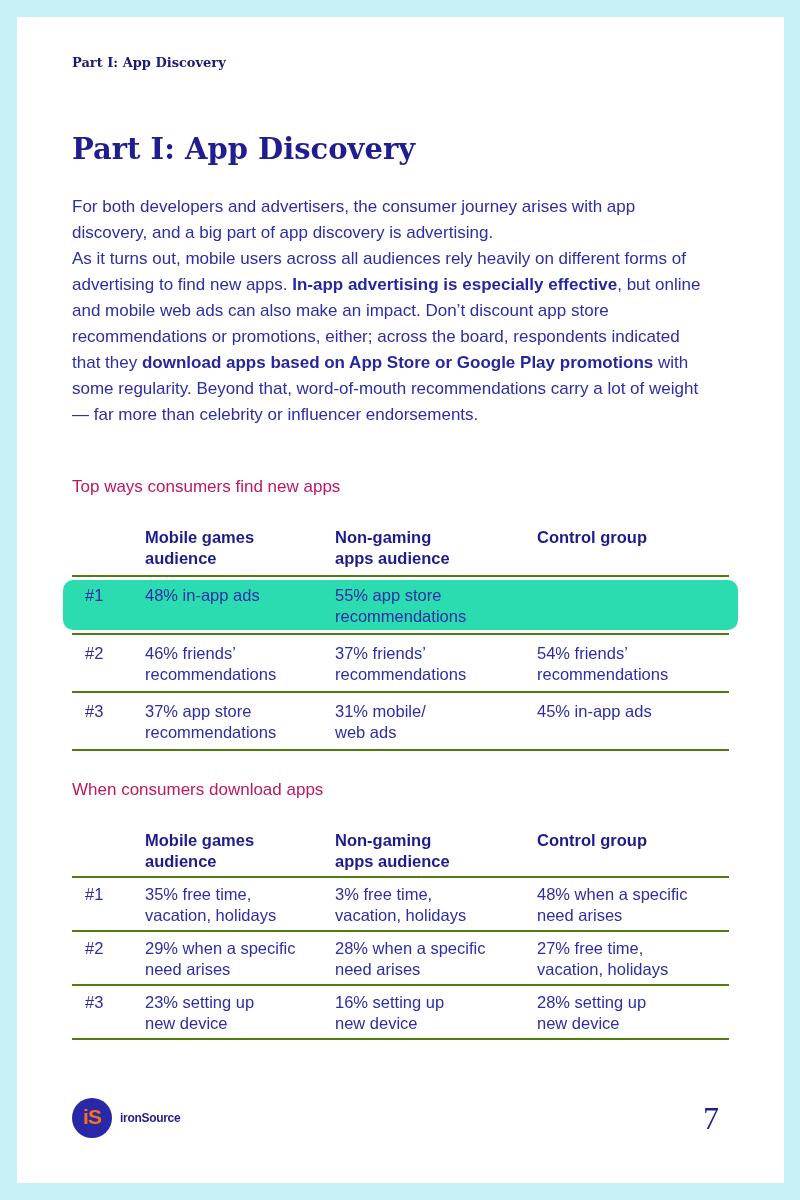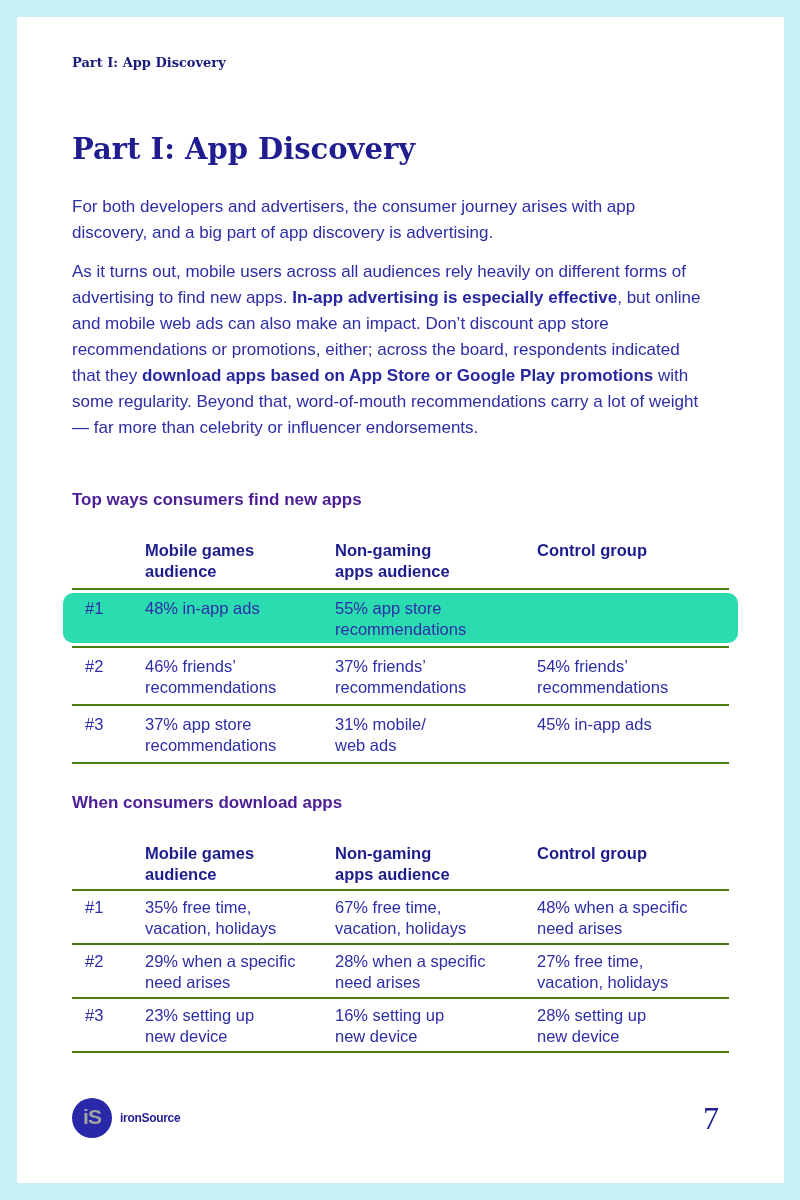--- a/index.html
+++ b/index.html
@@ -31,28 +31,28 @@
     font-size: 29px;
     line-height: 34px;
     color: #201d90;
   }
   p.body-text {
     font-size: 17px;
     line-height: 26px;
     color: #2d2da6;
   }
   p.p1 { margin-top: 28px; }
-  p.p2 { margin-top: 13px; }
+  p.p2 { }
   p.body-text b { font-weight: bold; color: #2626a0; }
 
   .section-title {
     font-size: 17px;
     line-height: 21px;
-    font-weight: bold;
-    color: #4c1d95;
+    font-weight: normal;
+    color: #be185d;
   }
   .sec1 { margin-top: 48px; }
   .sec2 { margin-top: 28px; }
 
   .table { width: 657px; }
   .trow {
     display: grid;
     grid-template-columns: 73px 190px 202px 1fr;
     border-bottom: 2px solid #4d7c0f;
     position: relative;
@@ -87,21 +87,21 @@
     height: 42px;
     display: flex;
     justify-content: space-between;
     align-items: center;
   }
   .logo { display: flex; align-items: center; gap: 8px; }
   .logo-mark {
     width: 40px; height: 40px;
     border-radius: 50%;
     background: #2828a8;
-    color: #a3a3a3;
+    color: #f97316;
     font-weight: bold;
     font-size: 21px;
     letter-spacing: -1px;
     display: flex;
     align-items: center;
     justify-content: center;
     padding-bottom: 2px;
   }
   .logo-text {
     font-weight: bold;
@@ -175,21 +175,21 @@
         <div class="cell">Mobile games
 audience</div>
         <div class="cell">Non-gaming
 apps audience</div>
         <div class="cell">Control group</div>
       </div>
       <div class="trow">
         <div class="cell rank">#1</div>
         <div class="cell">35% free time,
 vacation, holidays</div>
-        <div class="cell">67% free time,
+        <div class="cell">3% free time,
 vacation, holidays</div>
         <div class="cell">48% when a specific
 need arises</div>
       </div>
       <div class="trow">
         <div class="cell rank">#2</div>
         <div class="cell">29% when a specific
 need arises</div>
         <div class="cell">28% when a specific
 need arises</div>

